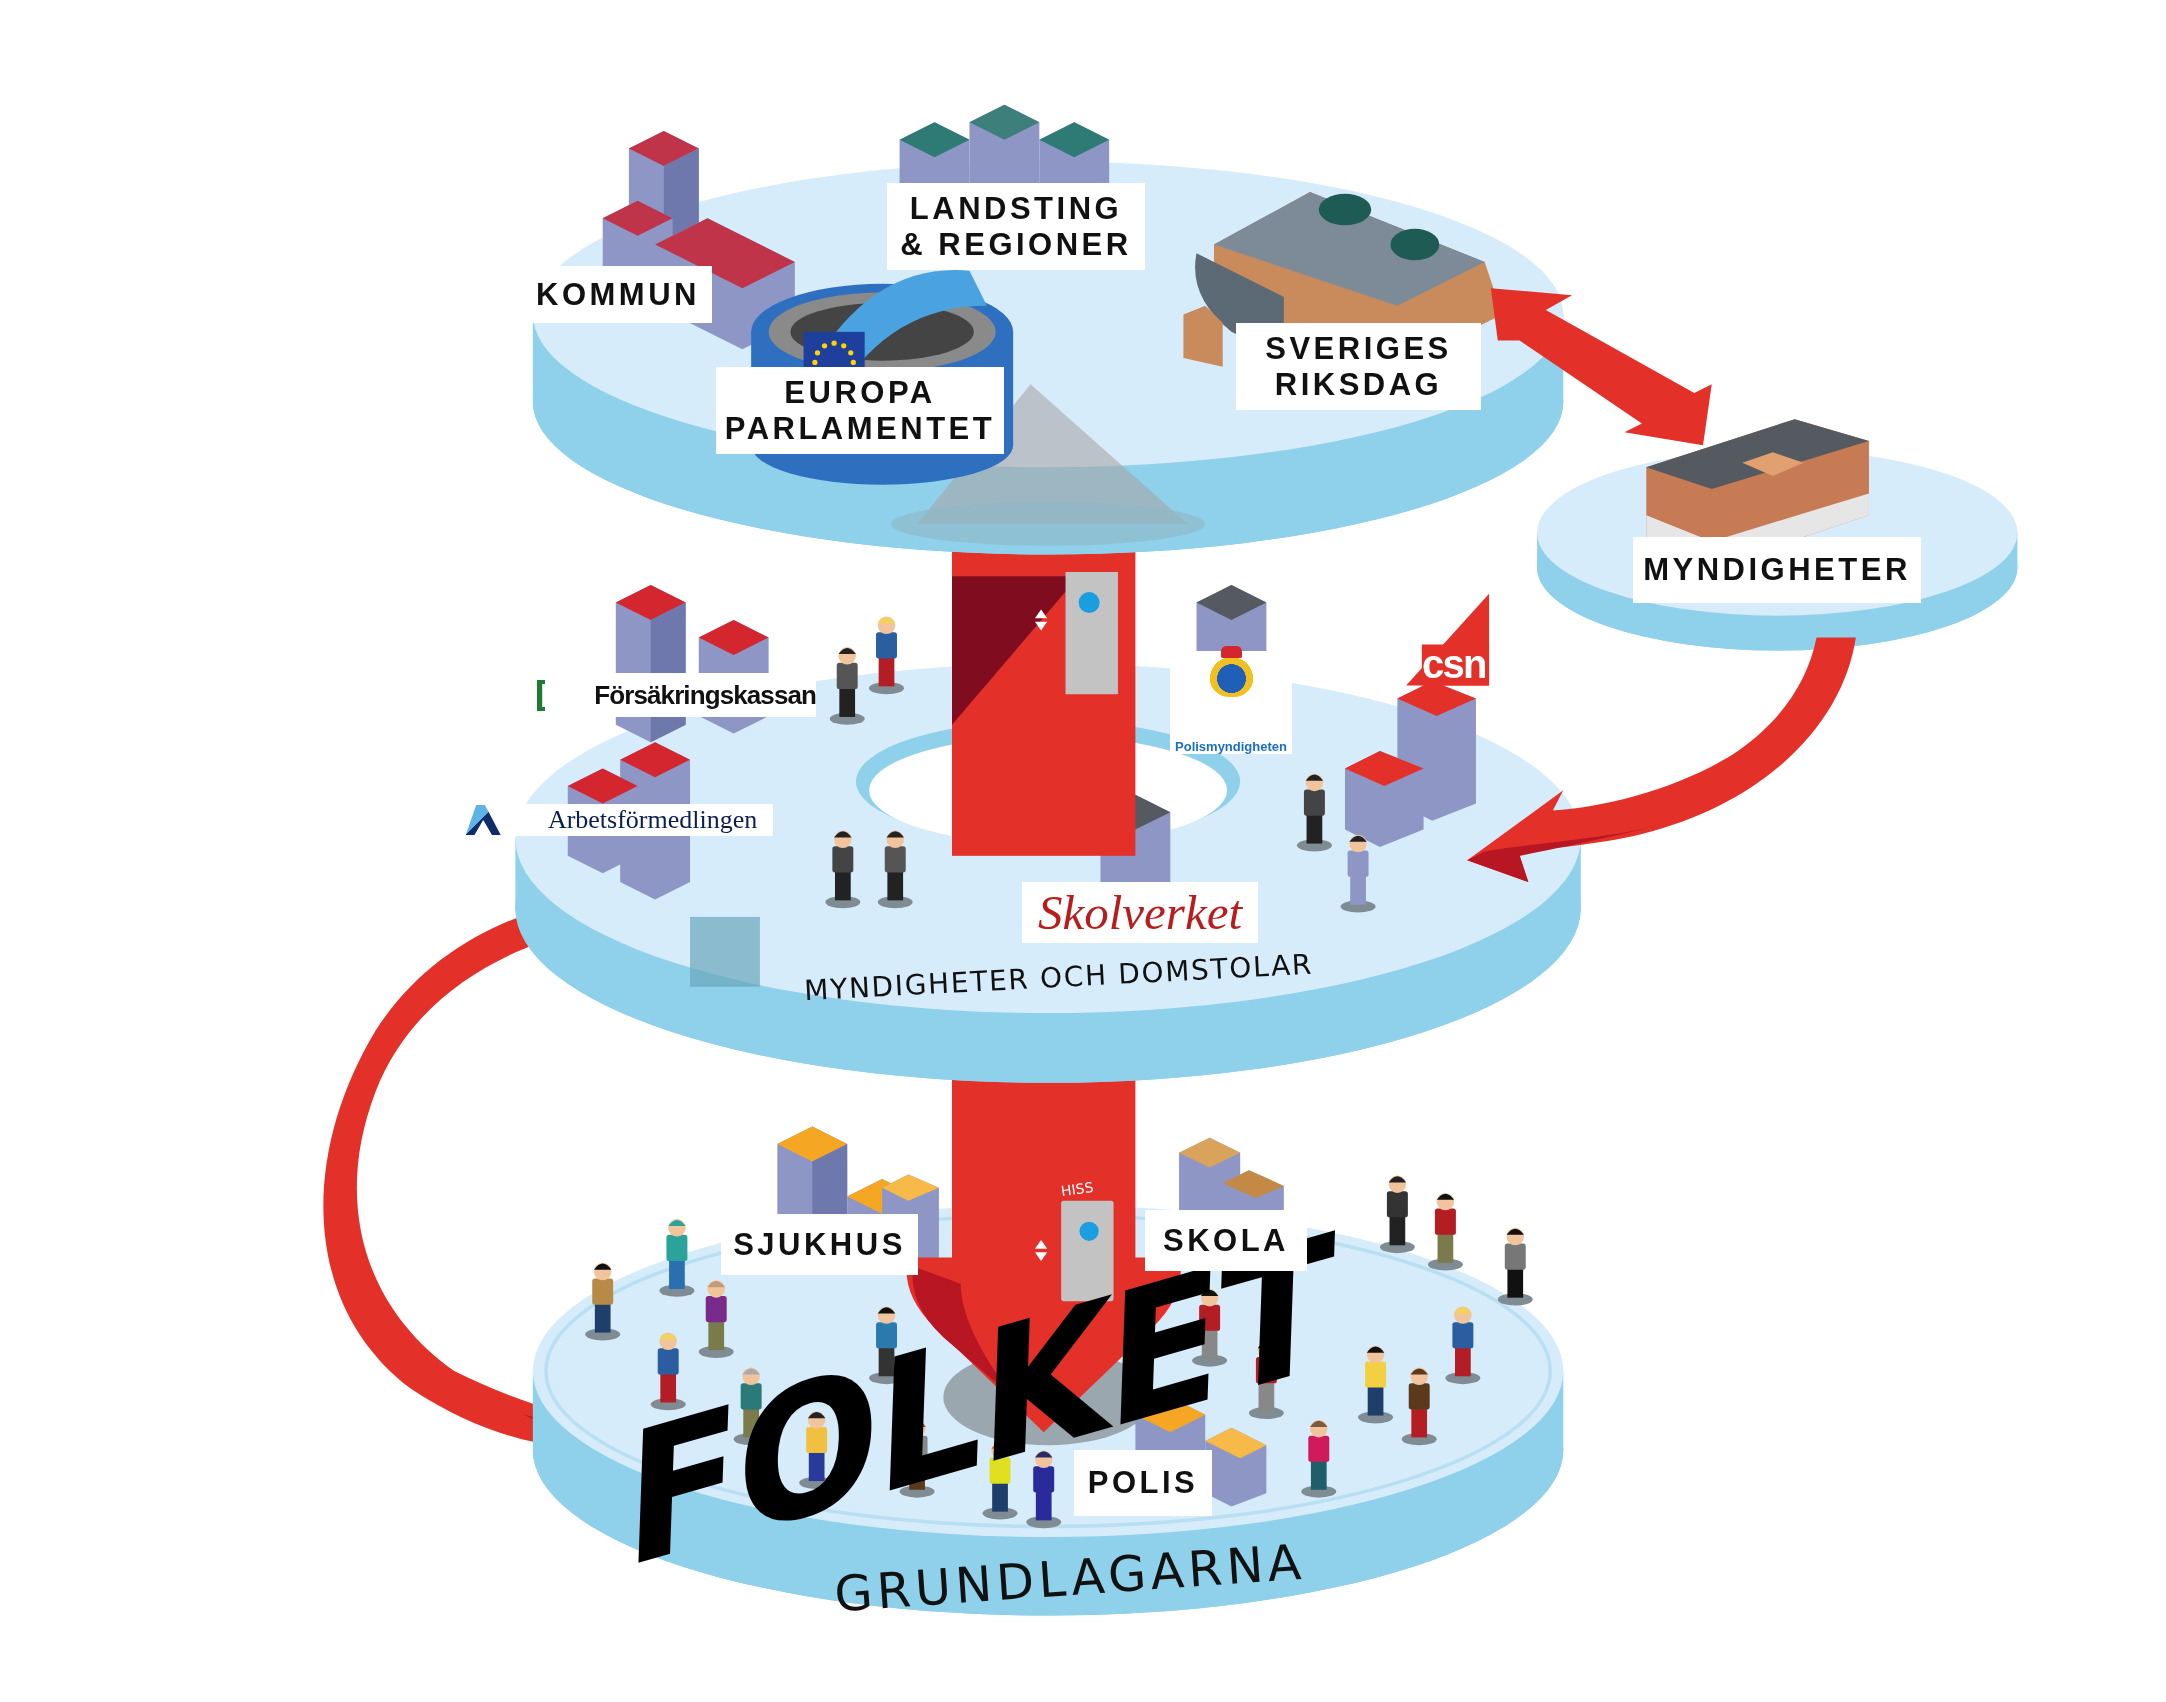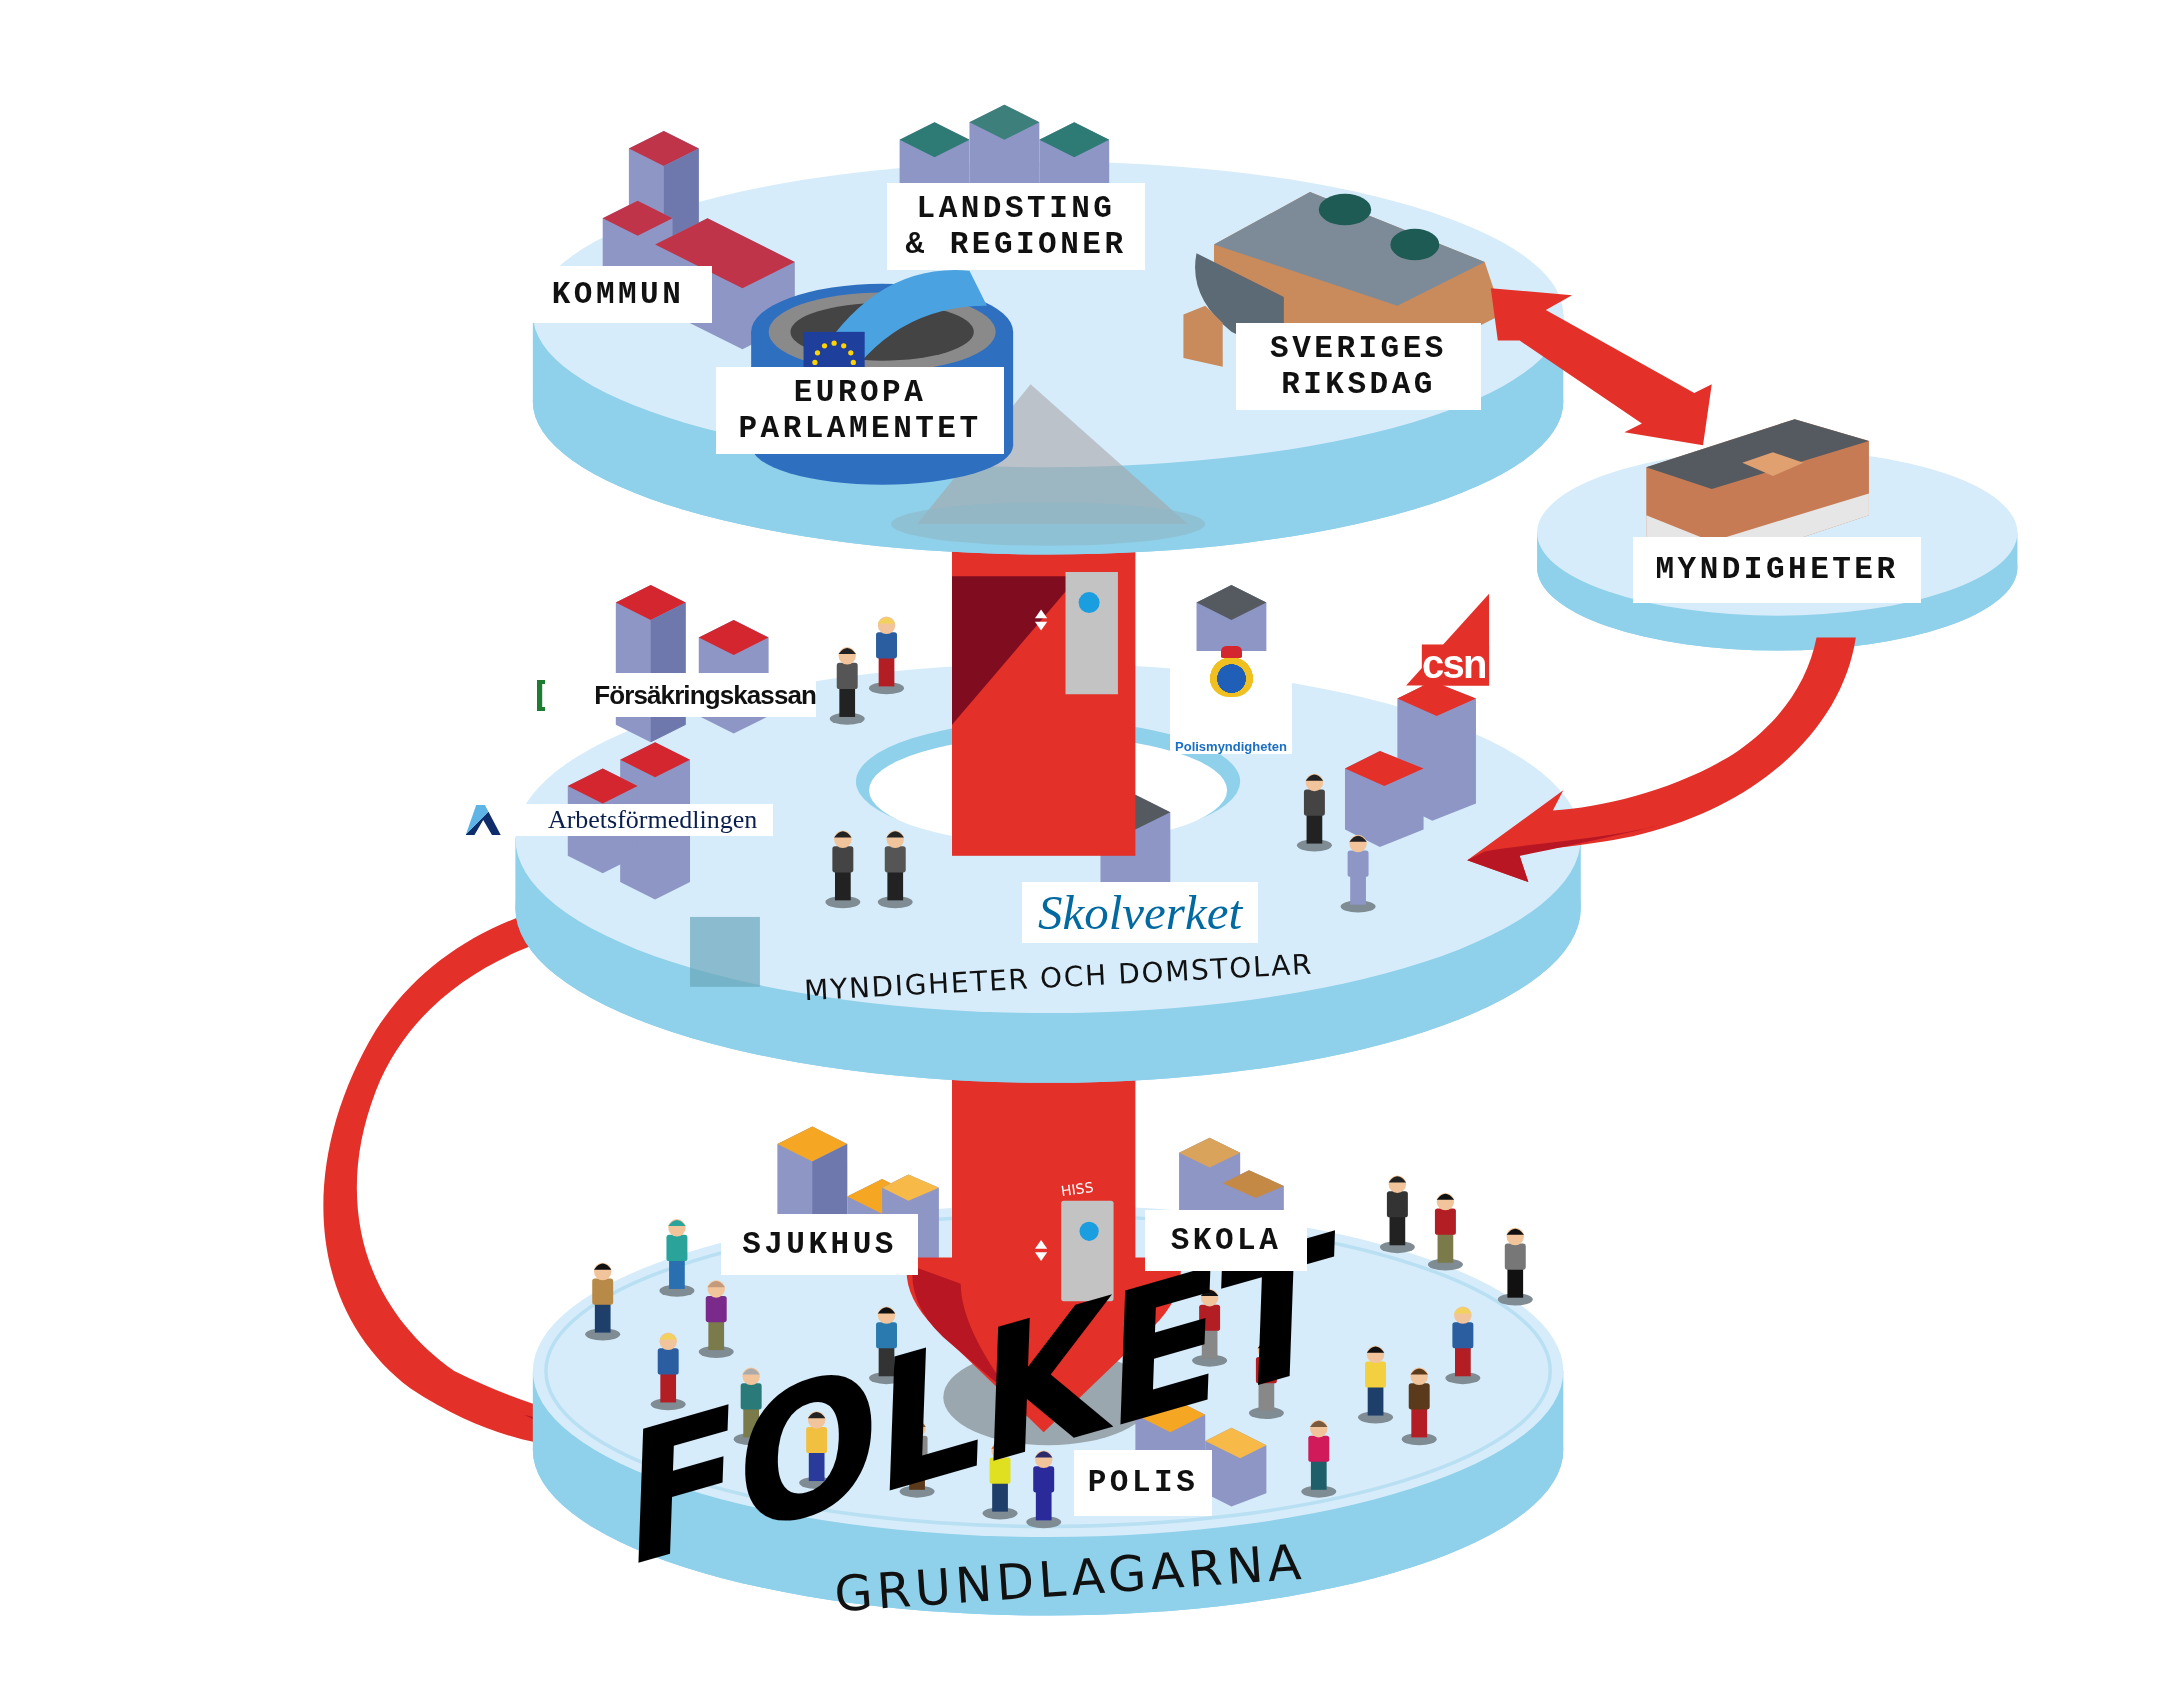--- a/index.html
+++ b/index.html
@@ -1,23 +1,23 @@
 <!DOCTYPE html>
 <html style="font-size:14px"><head>
 <meta charset="utf-8">
 <style>
   html, body { margin: 0; padding: 0; background: #ffffff; }
   body { width: 2166px; height: 1702px; position: relative; overflow: hidden; font-family: "DejaVu Sans", sans-serif; }
   svg#scene { position: absolute; left: 0; top: 0; width: 2166px; height: 1702px; }
-  .label-box { position: absolute; background: #ffffff; color: #111; display: flex; flex-direction: column; align-items: center; justify-content: center; font-family: Liberation Mono, monospace; font-weight: bold; letter-spacing: 3.5px; line-height: 1.15; text-align: center; }
+  .label-box { position: absolute; background: #ffffff; color: #111; display: flex; flex-direction: column; align-items: center; justify-content: center; font-family: Liberation Sans, sans-serif; font-weight: bold; letter-spacing: 3.5px; line-height: 1.15; text-align: center; }
   .lbl-lg { font-size: 31px; }
   .logo-box { position: absolute; background: #ffffff; display: flex; align-items: center; justify-content: center; gap: 42px; }
   .fk-text { font-family: "Liberation Sans", sans-serif; font-weight: bold; font-size: 26px; color: #111; letter-spacing: -0.9px; }
   .af-text { font-family: "Liberation Serif", serif; font-size: 26px; color: #0a1f4d; }
-  .skol-text { font-family: "Liberation Serif", serif; font-style: italic; font-size: 49px; color: #0369a1; }
+  .skol-text { font-family: "Liberation Serif", serif; font-style: italic; font-size: 49px; color: #b91c1c; }
   .polis-text { font-family: "Liberation Sans", sans-serif; font-weight: bold; font-size: 13px; color: #1a6fc2; }
   .csn-text { position: absolute; font-family: "Liberation Sans", sans-serif; font-weight: bold; font-size: 40px; color: #ffffff; letter-spacing: -1.7px; }
   .tier-caption { position: absolute; font-family: "DejaVu Sans", sans-serif; color: #111; white-space: nowrap; }
   .hiss-text { position: absolute; font-family: "DejaVu Sans", sans-serif; font-size: 14px; color: #fff; }
   .folket { position: absolute; font-family: "DejaVu Sans", sans-serif; font-weight: bold; color: #000; white-space: nowrap; }
 </style>
 </head>
 <body>
 
 <svg id="scene" viewBox="0 0 2480 1949" xmlns="http://www.w3.org/2000/svg">

